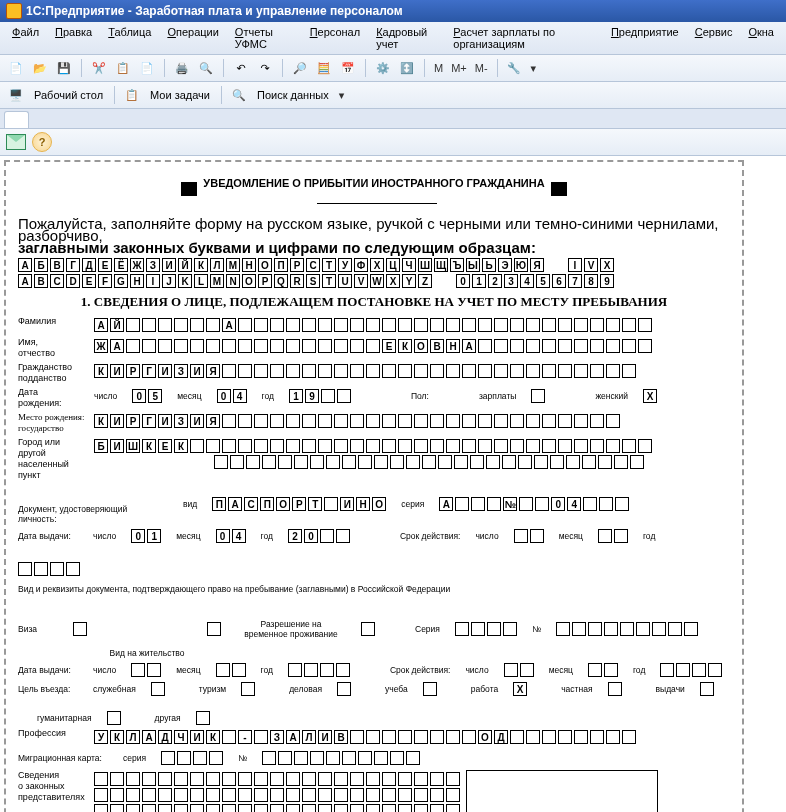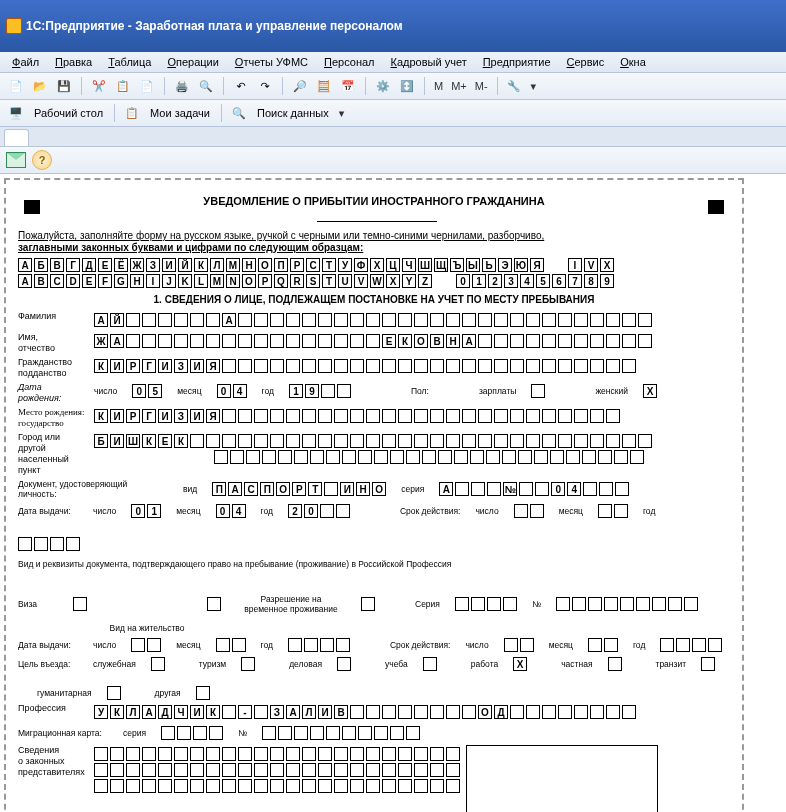--- a/index.html
+++ b/index.html
@@ -1,62 +1,63 @@
 <!DOCTYPE html>
 <html><head>
 <meta charset="utf-8">
 <style>
   html, body { margin:0; padding:0; font-family:"Tahoma","Arial",sans-serif; font-size:11px; color:#000; background:#fff; }
-  .titlebar { background:linear-gradient(#3f6fc9,#2a57a5); color:#fff; font-size:12px; font-weight:bold; padding:19px 6px; height:14px; display:flex; align-items:center; }
+  .titlebar { background:linear-gradient(#3f6fc9,#2a57a5); color:#fff; font-size:12px; font-weight:bold; padding:4px 6px; height:14px; display:flex; align-items:center; }
   .titlebar .logo { width:14px; height:14px; background:#fbbf24; border:1px solid #b45309; border-radius:2px; margin-right:4px; }
   .menubar { background:linear-gradient(#eef3fa,#dfe7f3); border-bottom:1px solid #b6c5d9; padding:2px 6px; display:flex; gap:4px; }
   .menubar span { padding:2px 6px; cursor:default; }
   .menubar span u { text-decoration:underline; }
   .toolbar { background:linear-gradient(#f5f8fc,#e6edf6); border-bottom:1px solid #b6c5d9; padding:3px 6px; display:flex; align-items:center; gap:4px; }
   .tbtn { width:18px; height:18px; border:1px solid transparent; border-radius:2px; display:flex; align-items:center; justify-content:center; font-size:11px; cursor:default;}
   .sep { width:1px; height:18px; background:#b6c5d9; margin:0 3px; }
   .ttext { padding:2px 4px; cursor:default; }
   .mtxt { font-size:11px; color:#333; padding:0 2px;}
   .tabbar { background:#dfe7f3; border-bottom:1px solid #b6c5d9; padding:2px 4px 0 4px;}
   .tab { display:inline-block; background:#fff; border:1px solid #b6c5d9; border-bottom:none; padding:2px 10px; font-size:11px; border-radius:3px 3px 0 0;}
   .subbar { background:linear-gradient(#f5f8fc,#e6edf6); border-bottom:1px solid #b6c5d9; padding:3px 6px; display:flex; align-items:center; gap:6px;}
   .helpbtn { width:18px; height:18px; border:1px solid #e6b34d; background:radial-gradient(#fff3d6,#f7d48c); border-radius:50%; display:flex; align-items:center; justify-content:center; font-weight:bold; color:#8a5d00; cursor:default;}
   .envicon { width:18px; height:14px; border:1px solid #2e8b57; background:#d8f3e1; position:relative;}
   .envicon:after { content:""; position:absolute; left:0; right:0; top:0; height:0; border-left:9px solid transparent; border-right:9px solid transparent; border-top:7px solid #8fd8b0;}
   .canvas { position:relative; background:#fff; border-left:2px dashed #999; border-right:2px dashed #999; border-top:2px dashed #999; margin:4px; padding:10px 12px; width:740px; box-sizing:border-box; font-size:10px;}
   .form-title { text-align:center; font-weight:bold; font-size:11px; line-height:14px; margin:4px 0 2px 0;}
   .form-title .uline { display:inline-block; border-bottom:1px solid #000; width:120px; height:10px; vertical-align:bottom; margin-left:6px;}
   .blk { display:inline-block; width:16px; height:14px; background:#000; vertical-align:middle; margin:0 6px;}
-  .instr { font-size:10px; margin:6px 0 4px 0; line-height:12px;text-decoration:underline;}
+  .instr { font-size:15px; margin:12px 0 4px 0; line-height:12px;}
   .cellrow { display:flex; flex-wrap:nowrap; gap:2px; margin:2px 0; align-items:center;}
   .cell { width:14px; height:14px; border:1px solid #000; text-align:center; font-size:10px; line-height:14px; font-weight:bold; box-sizing:border-box;}
   .row { display:flex; align-items:flex-start; gap:6px; margin:3px 0;}
   .lblcol { width:70px; font-size:9px; line-height:11px;}
   .inline { display:flex; align-items:center; gap:15px; flex-wrap:wrap;}
   .small { font-size:8.5px;}
-  .section-head { text-align:center; font-weight:bold; font-size:10px; margin:6px 0;}
+  .section-head { text-align:center; font-weight:bold; font-size:13px; margin:6px 0;font-family:Liberation Serif, serif;}
   .bigbox { border:1px solid #000; width:190px; height:90px;}
   .footnote { font-size:8px; text-align:right; margin-top:2px;}
 </style>
 </head>
 <body>
 
 <div class="titlebar">
   <div class="logo"></div>
   <span>1С:Предприятие - Заработная плата и управление персоналом</span>
 </div>
 
 <div class="menubar" id="menubar">
     <span><u>Ф</u>айл</span>
     <span><u>П</u>равка</span>
     <span><u>Т</u>аблица</span>
     <span><u>О</u>перации</span>
     <span><u>О</u>тчеты УФМС</span>
     <span><u>П</u>ерсонал</span>
     <span><u>К</u>адровый учет</span>
+    <span><u>Р</u>асчет зарплаты по организациям</span>
     <span><u>П</u>редприятие</span>
     <span><u>С</u>ервис</span>
     <span><u>О</u>кна</span>
   </div>
 
 <div class="toolbar">
   <div class="tbtn">📄</div>
   <div class="tbtn">📂</div>
   <div class="tbtn">💾</div>
   <div class="sep"></div>
@@ -101,21 +102,21 @@
   <div class="tab">&nbsp;</div>
 </div>
 
 <div class="subbar">
   <div class="envicon"></div>
   <div class="helpbtn">?</div>
 </div>
 
 <div class="canvas">
 
-  <div style="display:flex; align-items:center; justify-content:space-between;">
+  <div style="display:flex; align-items:center; justify-content:center;">
     <span class="blk"></span>
     <div class="form-title">
       <div>УВЕДОМЛЕНИЕ О ПРИБЫТИИ ИНОСТРАННОГО ГРАЖДАНИНА</div>
       <div>
         <span class="uline"></span>
       </div>
     </div>
     <span class="blk"></span>
   </div>
 
@@ -321,21 +322,21 @@
         <div class="cell"></div>
         <div class="cell"></div>
         <div class="cell"></div>
         <div class="cell"></div>
         <div class="cell"></div>
         <div class="cell"></div>
       </div>
   </div>
 
   <div class="row">
-    <div class="lblcol" style="white-space:pre-line;font-style:italic;">Дата
+    <div class="lblcol" style="white-space:pre-line;">Дата
 рождения:</div>
     <div class="inline">
       <span class="small">число</span>
       <span class="cellrow" id="dob-d">
           <div class="cell">0</div>
           <div class="cell">5</div>
         </span>
       <span class="small">месяц</span>
       <span class="cellrow" id="dob-m">
           <div class="cell">0</div>
@@ -467,21 +468,21 @@
           <div class="cell"></div>
           <div class="cell"></div>
           <div class="cell"></div>
           <div class="cell"></div>
         </div>
     </div>
   </div>
 
   <div class="row">
     <div class="inline">
-      <span class="small" style="width:150px;">Документ, удостоверяющий личность:</span>
+      <span class="small" style="width:150px;margin-top:20px;">Документ, удостоверяющий личность:</span>
       <span class="small">вид</span>
       <span class="cellrow" id="doc-kind">
           <div class="cell">П</div>
           <div class="cell">А</div>
           <div class="cell">С</div>
           <div class="cell">П</div>
           <div class="cell">О</div>
           <div class="cell">Р</div>
           <div class="cell">Т</div>
           <div class="cell"></div>
@@ -541,21 +542,21 @@
       <span class="small">год</span>
       <span class="cellrow" id="val-y">
           <div class="cell"></div>
           <div class="cell"></div>
           <div class="cell"></div>
           <div class="cell"></div>
         </span>
     </div>
   </div>
 
-  <div class="small" style="margin:6px 0;">Вид и реквизиты документа, подтверждающего право на пребывание (проживание) в Российской Профессия</div>
+  <div class="small" style="margin:6px 0;">Вид и реквизиты документа, подтверждающего право на пребывание (заглавными) в Российской Федерации</div>
 
   <div class="row">
     <div class="inline">
       <span class="small" style="width:40px;">Виза</span>
       <span class="cell"></span>
       <span class="small" style="width:90px; text-align:center;margin-top:48px;">Вид на жительство</span>
       <span class="cell"></span>
       <span class="small" style="width:110px; white-space:pre-line; text-align:center;">Разрешение на
 временное проживание</span>
       <span class="cell"></span>
@@ -637,21 +638,21 @@
         <span style="width: 4px;"></span>
         <span class="small">учеба</span>
         <span class="cell"></span>
         <span style="width: 4px;"></span>
         <span class="small">работа</span>
         <span class="cell">X</span>
         <span style="width: 4px;"></span>
         <span class="small">частная</span>
         <span class="cell"></span>
         <span style="width: 4px;"></span>
-        <span class="small">транзит</span>
+        <span class="small">выдачи</span>
         <span class="cell"></span>
         <span style="width: 4px;"></span>
         <span class="small">гуманитарная</span>
         <span class="cell"></span>
         <span style="width: 4px;"></span>
         <span class="small">другая</span>
         <span class="cell"></span>
         <span style="width: 4px;"></span>
       </div>
   </div>

